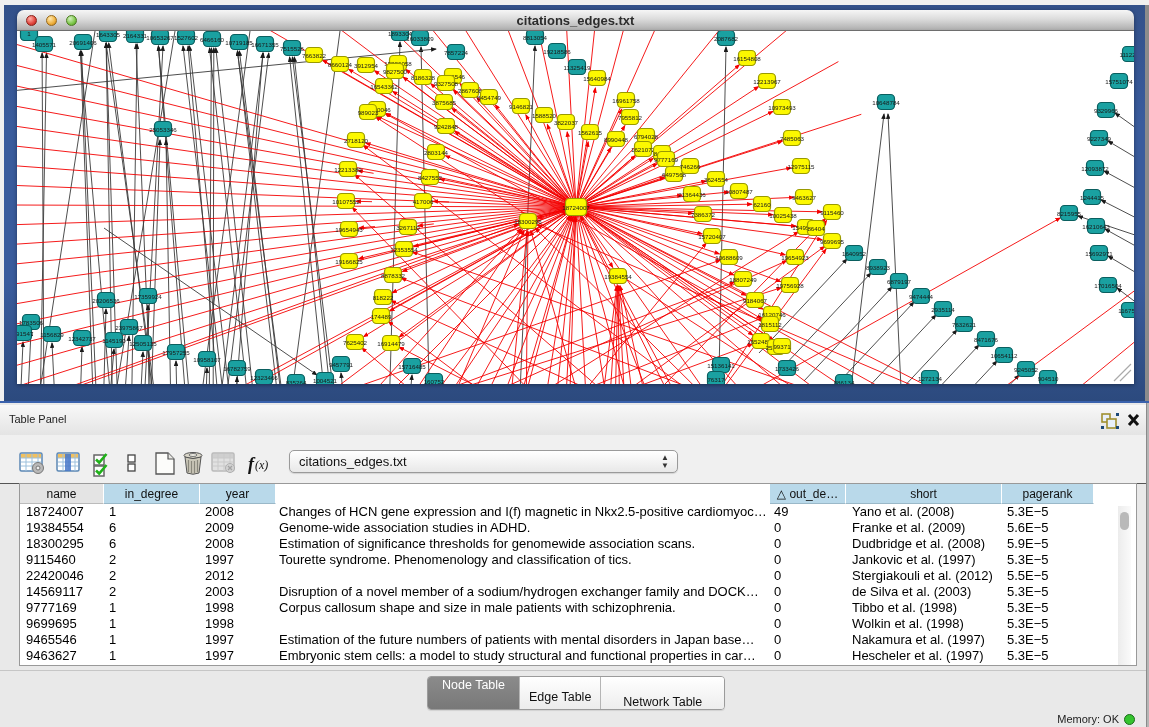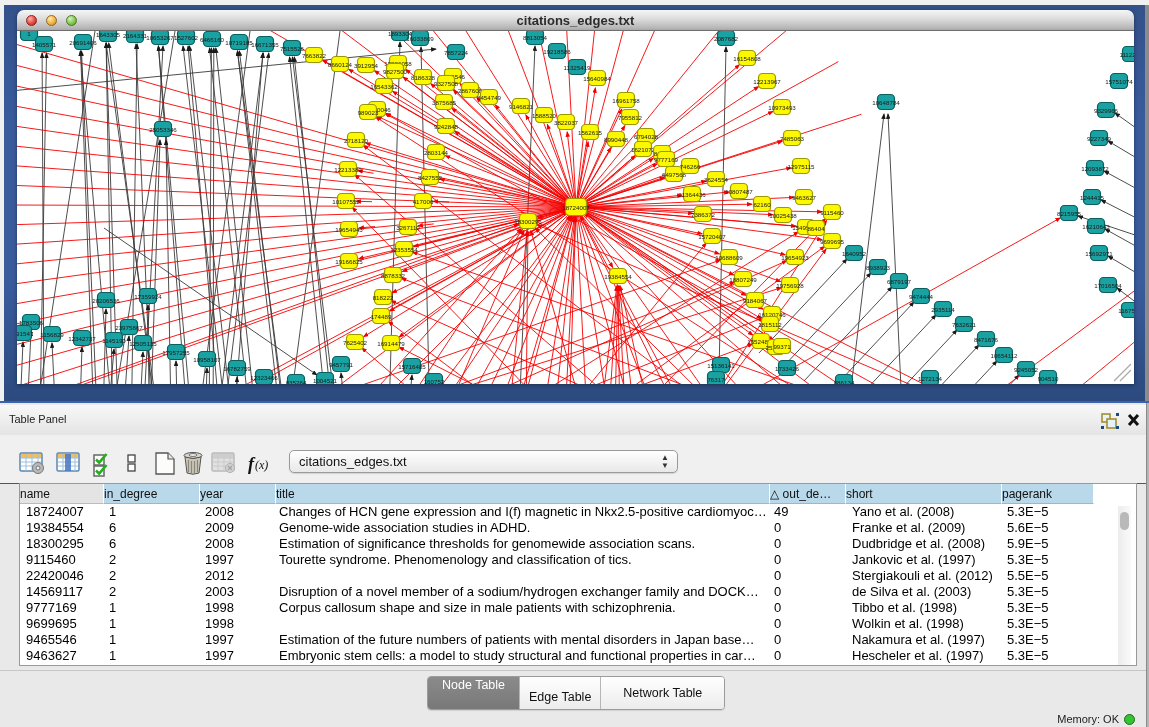--- a/index.html
+++ b/index.html
@@ -9,21 +9,21 @@
 #tbar{position:absolute;left:0;top:0;width:100%;height:21px;border-radius:7px 7px 0 0;background:linear-gradient(#f6f6f6,#dcdcdc 45%,#b6b6b6 90%,#a8a8a8);border-bottom:1px solid #6e6e6e;text-align:center;font-size:13px;font-weight:bold;color:#2c2c2c;line-height:21px}
 .tl{position:absolute;top:5px;width:11px;height:11px;border-radius:50%;}
 #tpanel{position:absolute;left:0;top:401px;width:1149px;height:326px;background:#e9e9e9;border-top:2px solid #3a62ad}
 #tphead{position:absolute;left:0;top:2px;width:1149px;height:30px;background:linear-gradient(#f8f8f8,#e4e4e4)}
 #tphead .t{position:absolute;left:9px;top:8px;font-size:11px;color:#222}
 #toolbar{position:absolute;left:0;top:32px;width:1149px;height:49px;background:#f0f0f0;border-bottom:1px solid #555}
 #combo{position:absolute;left:289px;top:15px;width:389px;height:23px;border:1px solid #9a9a9a;border-radius:5px;background:linear-gradient(#fff,#e8e8e8);font-size:13px;color:#111;line-height:21px;padding-left:9px;box-shadow:0 1px 1px rgba(0,0,0,.12)}
 #combo .ar{position:absolute;right:8px;top:3px;font-size:8px;color:#333;line-height:8px}
 #table{position:absolute;left:19px;top:80px;width:1118px;height:183px;background:#fff;border:1px solid #999;overflow:hidden;font-size:12px}
 .hr{position:absolute;left:0;top:0;height:20px;width:1074px}
-.hc{position:absolute;top:0;height:20px;background:#b9d9ea;border-right:1px solid #fff;border-bottom:1px solid #9ab8c8;line-height:20px;color:#111}
+.hc{position:absolute;top:0;height:20px;background:#b9d9ea;border-right:1px solid #fff;border-bottom:1px solid #9ab8c8;text-align:center;line-height:20px;color:#111}
 .tr{position:relative;height:16px;line-height:16px;white-space:nowrap}
 .tr div{position:absolute;top:0;height:16px;overflow:hidden}
 .c0{left:6px;width:92px}.c1{left:89px;width:90px}.c2{left:185px;width:70px}.c3{left:259px;width:488px}.c4{left:754px;width:70px}.c5{left:832px;width:150px}.c6{left:987px;width:100px}
 #rows{position:absolute;left:0;top:20px;width:1074px;font-size:13px}
 #vscroll{position:absolute;right:5px;top:22px;width:13px;height:160px;background:linear-gradient(90deg,#ececec,#fafafa)}
 #vthumb{position:absolute;left:2px;top:6px;width:9px;height:18px;border-radius:5px;background:#b9b9b9}
 #tabs{position:absolute;left:427px;top:273px;height:34px;display:flex;border:1px solid #9b9b9b;border-radius:4px;overflow:hidden;font-size:12.5px;box-shadow:0 1px 1px rgba(0,0,0,.1)}
 #tabs .seg{padding:0 14px;line-height:17px;background:linear-gradient(#fff,#ececec);color:#111;border-right:1px solid #b5b5b5}
 #tabs .seg.sel{background:linear-gradient(#8b8b8b,#787878);color:#fff}
 #status{position:absolute;right:14px;top:310px;font-size:11px;color:#222}
@@ -647,21 +647,20 @@
 <text x="230" y="20" font-family="Liberation Serif, serif" font-style="italic" font-weight="bold" font-size="18" fill="#111">f</text>
 <text x="237" y="19" font-family="Liberation Serif, serif" font-style="italic" font-size="12" fill="#111">(x)</text>
 </svg>
   <div id="combo">citations_edges.txt<span class="ar">▲<br>▼</span></div>
  </div>
  <div id="table">
   <div class="hr">
    <div class="hc" style="left:0;width:84px;background:#e4e4e4;border-bottom:1px solid #bbb">name</div>
    <div class="hc" style="left:84px;width:96px">in_degree</div>
    <div class="hc" style="left:180px;width:76px">year</div>
-   <div class="hc" style="left:256px;width:494px">title</div>
    <div class="hc" style="left:750px;width:76px">△ out_de…</div>
    <div class="hc" style="left:826px;width:156px">short</div>
    <div class="hc" style="left:982px;width:92px">pagerank</div>
   </div>
   <div id="rows">
         <div class="tr">
           <div class="c0">18724007</div>
           <div class="c1">1</div>
           <div class="c2">2008</div>
           <div class="c3">Changes of HCN gene expression and I(f) magnetic in Nkx2.5-positive cardiomyoc…</div>
@@ -750,16 +749,16 @@
         </div>
       </div>
   <div id="vscroll">
         <div id="vthumb"></div>
       </div>
  </div>
  <div style="position:absolute;left:0;top:267px;width:1149px;height:1px;background:#c6c6c6"></div>
     <div id="tabs">
       <div class="seg sel">Node Table</div>
       <div class="seg" style="padding:12px 9px">Edge Table</div>
-      <div class="seg" style="border-right:none;padding:8px 22px">Network Table</div>
+      <div class="seg" style="border-right:none;padding:17px 22px">Network Table</div>
     </div>
  <div id="status">Memory: OK<span id="memdot"></span></div>
  <div id="redge"></div>
 </div>
 </body></html>

